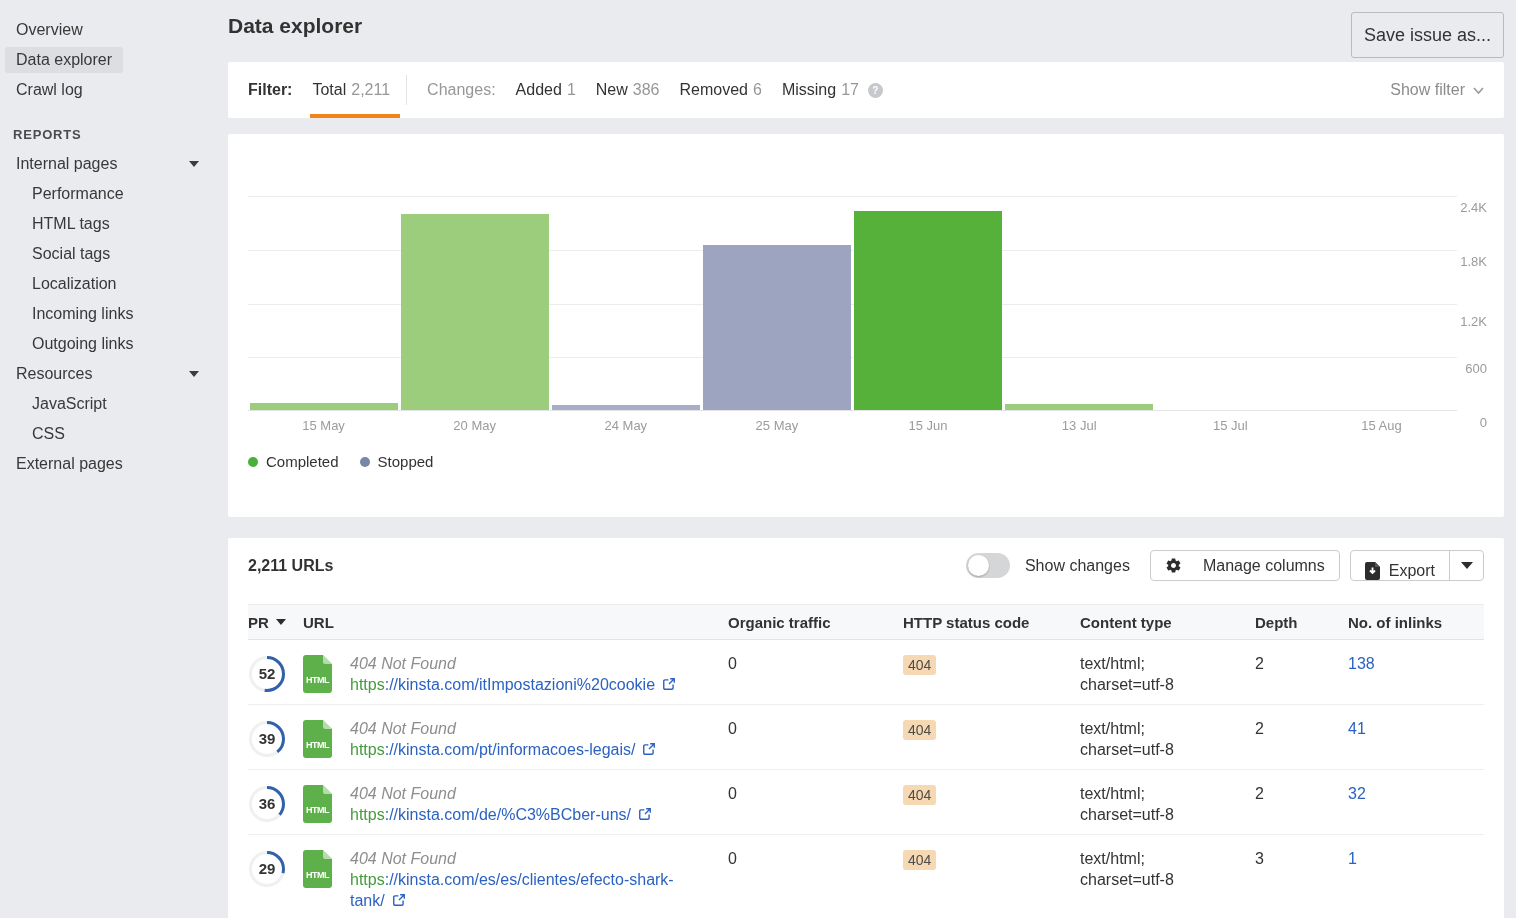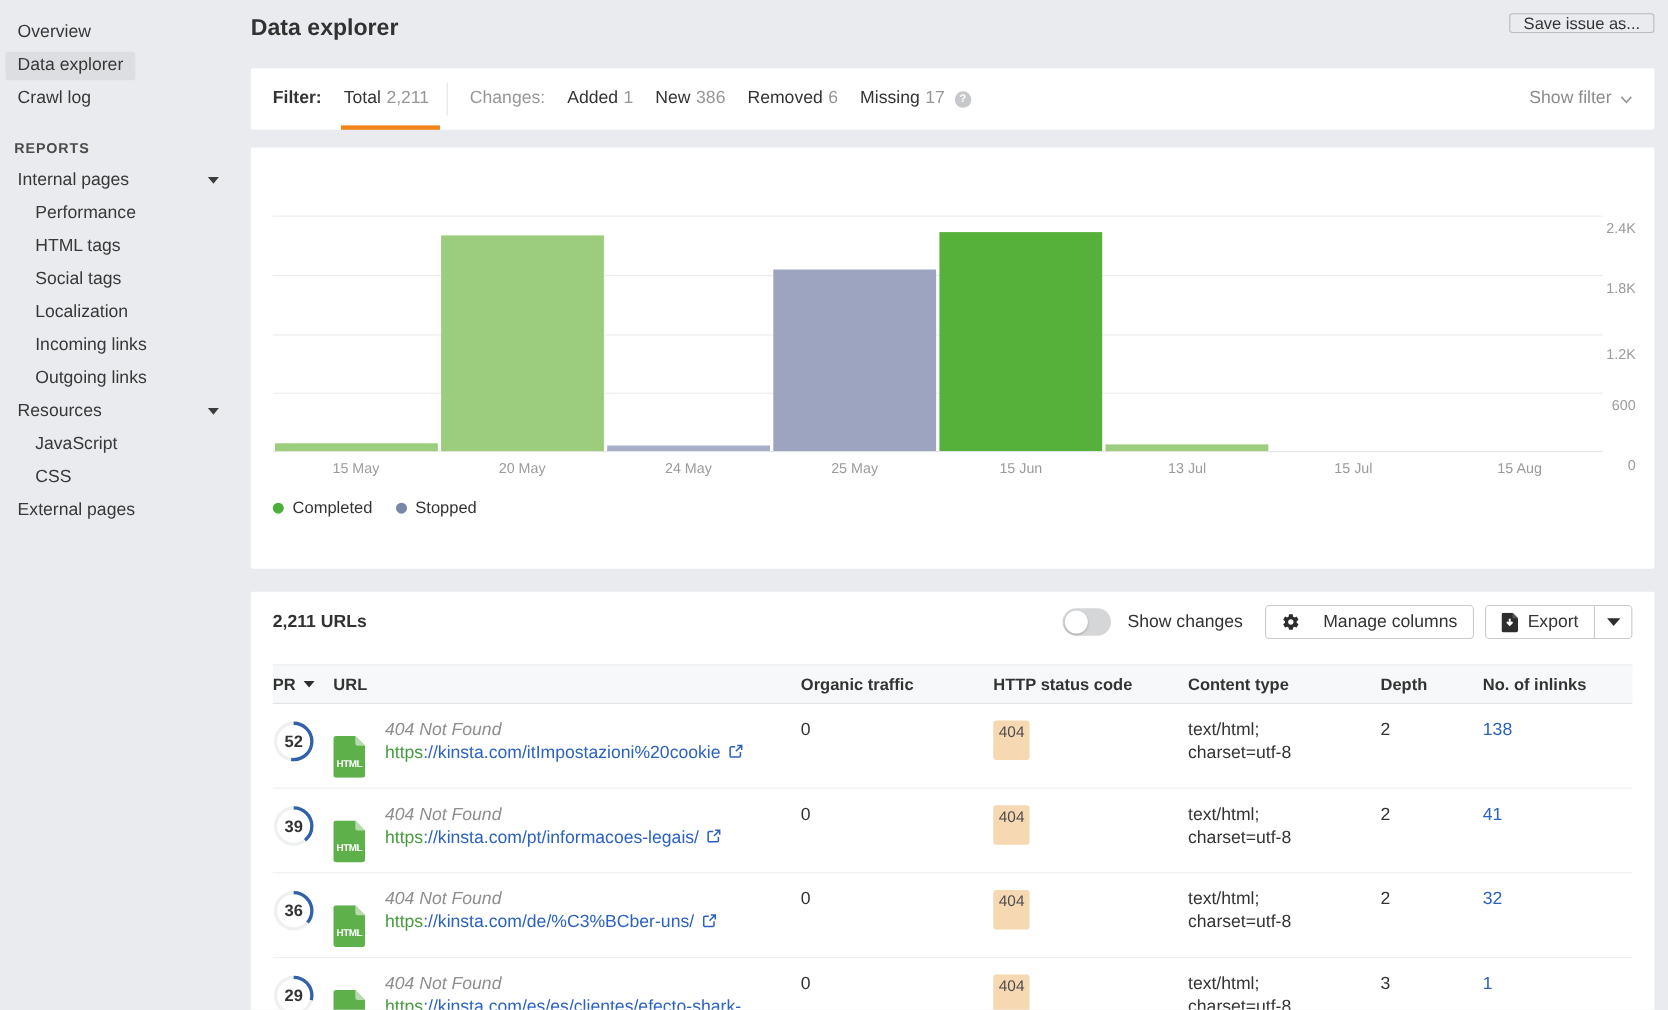--- a/index.html
+++ b/index.html
@@ -35,23 +35,23 @@
     padding-left: 13px; font-size: 13px; font-weight: bold;
     letter-spacing: 0.8px; color: #4b4b4b;
   }
 
   
   .main { position: absolute; left: 228px; top: 0; width: 1276px; }
 
   .page-header { position: relative; height: 54px; }
   .page-title { font-size: 21px; font-weight: bold; padding-top: 14px; color: #323232; }
   .save-issue-btn {
-    position: absolute; right: 0; top: 12px; height: 18px; padding: 0 12px;
+    position: absolute; right: 0; top: 12px; height: 46px; padding: 0 12px;
     background: transparent; border: 1px solid #b9bbbe; border-radius: 3px;
-    font-family: inherit; font-size: 15px; color: #333; cursor: pointer;
+    font-family: inherit; font-size: 18px; color: #333; cursor: pointer;
   }
 
   .card { background: #ffffff; border-radius: 2px; }
 
   
   .filter-card {
     margin-top: 8px; height: 56px; display: flex; align-items: stretch;
     padding: 0 19px 0 20px; font-size: 16px;
   }
   .filter-label { align-self: center; font-weight: bold; margin-right: 20px; }
@@ -112,21 +112,21 @@
   }
   .show-changes-label { font-size: 16px; color: #333; margin-right: 20px; }
   .btn {
     height: 31px; display: flex; align-items: center; background: #fff;
     border: 1px solid #c9cbcd; border-radius: 4px; font-family: inherit;
     font-size: 16px; color: #333; cursor: pointer; padding: 0 14px; gap: 12px;
   }
   .btn svg { margin-right: 9px; }
   .manage-columns-btn { margin-right: 10px; }
   .split-btn { display: flex; align-items: stretch; height: 31px; border: 1px solid #c9cbcd; border-radius: 4px; background: #fff; }
-  .split-main { display: flex; align-items: center; padding: 0 14px; cursor: pointer; font-size: 16px; }
+  .split-main { display: flex; align-items: flex-end; padding: 0 14px; cursor: pointer; font-size: 16px; }
   .split-main svg { margin-right: 9px; }
   .split-caret {
     display: flex; align-items: center; justify-content: center; width: 34px;
     border-left: 1px solid #c9cbcd; cursor: pointer;
   }
   .caret-down {
     width: 0; height: 0; border-left: 6px solid transparent;
     border-right: 6px solid transparent; border-top: 7px solid #2d2d2d;
   }
 
@@ -141,29 +141,29 @@
   }
   .th { font-size: 15px; font-weight: bold; color: #333; display: flex; align-items: center; cursor: pointer; }
   .sort-caret {
     width: 0; height: 0; border-left: 5px solid transparent;
     border-right: 5px solid transparent; border-top: 6px solid #2d2d2d; margin-left: 7px;
   }
   .trow { border-bottom: 1px solid #edeef0; }
   .td { padding-top: 13px; padding-bottom: 9px; font-size: 16px; line-height: 21px; }
   .td-pr { padding-top: 15px; }
   .td-url { display: flex; }
-  .file-icon-wrap { margin-top: 16px; margin-right: 18px; flex: none; }
+  .file-icon-wrap { margin-top: 2px; margin-right: 18px; flex: none; }
   .file-icon-wrap svg, .td-pr svg { display: block; }
   .url-text { min-width: 0; max-width: 350px; }
   .url-title { color: #8e8e8e; font-style: italic; }
   .url-link { color: #2b62c2; text-decoration: none; cursor: pointer; word-break: break-word; }
   .url-scheme { color: #449a3d; }
   .ext-link-icon { display: inline-block; vertical-align: -1px; margin-left: 7px; cursor: pointer; }
   .status-badge {
-    display: inline-block; margin-top: 2px; padding: 0 5px; height: 36px; line-height: 20px;
+    display: inline-block; margin-top: 2px; padding: 0 5px; height: 20px; line-height: 20px;
     background: #f6d8b2; border-radius: 3px; font-size: 14px; color: #4c4c4c;
   }
   .inlink-link { color: #2b62c2; text-decoration: none; cursor: pointer; }
 </style>
 </head>
 <body>
 
 <div class="sidebar">
   <nav id="sidebar-top">
       <div class="side-row">

